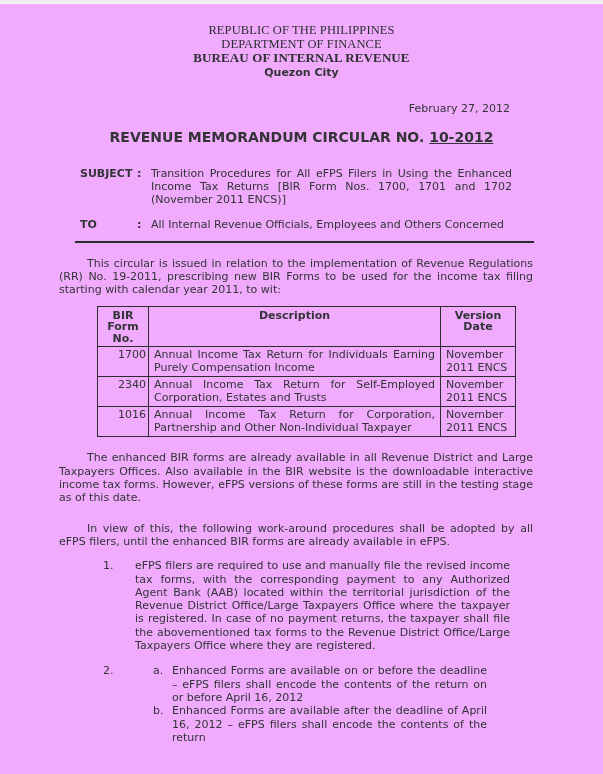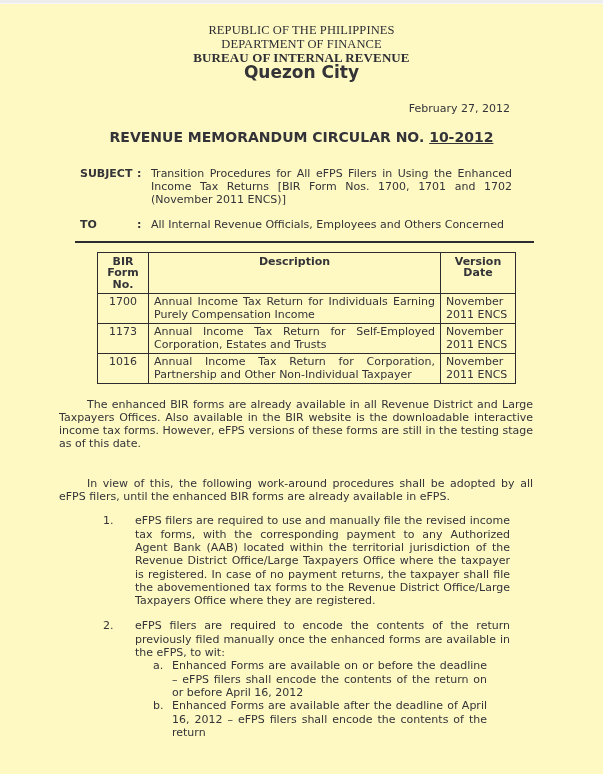--- a/index.html
+++ b/index.html
@@ -1,20 +1,20 @@
 <!DOCTYPE html>
 <html><head>
 <meta charset="utf-8">
 <style>
   html, body { margin: 0; padding: 0; background: #ffffff; }
   .page {
     position: relative;
     width: 603px;
     height: 774px;
-    background: #fef9c3;
+    background: #f0abfc;
     overflow: hidden;
     font-family: "DejaVu Sans", sans-serif;
     font-size: 11px;
     line-height: 13.3px;
     color: #333338;
   }
   .top-strip {
     height: 3px;
     background: #ededed;
     border-bottom: 1px solid #f7f7f7;
@@ -33,21 +33,21 @@
   }
   .lh-serif-bold {
     font-family: "Liberation Serif", serif;
     font-size: 13px;
     line-height: 14px;
     font-weight: bold;
     letter-spacing: 0.1px;
     color: #2e2e34;
   }
   .lh-city {
-    font-size: 17px;
+    font-size: 11px;
     line-height: 13px;
     font-weight: bold;
     margin-top: 1px;
   }
   
   .date-line {
     margin-top: 23px;
     padding-right: 93px;
     text-align: right;
   }
@@ -88,21 +88,21 @@
   }
   
   .body-area { padding: 0 70px 0 59px; }
   .para {
     margin: 0;
     margin-top: 14px;
     text-align: justify;
     text-indent: 28px;
   }
   .para.p2 { }
-  .para.p3 { margin-top: 26px; }
+  .para.p3 { margin-top: 17px; }
   
   table.bir-table {
     border-collapse: collapse;
     margin: 9px 0 0 38px;
     width: 418px;
     table-layout: fixed;
   }
   .bir-table th, .bir-table td {
     border: 1.3px solid #2b2b30;
     vertical-align: top;
@@ -112,21 +112,21 @@
     font-weight: bold;
     text-align: center;
     line-height: 11.6px;
     padding: 3px 2px 2px 2px;
     margin-top: 29px;
   }
   .bir-table td {
     line-height: 13px;
     padding: 1px 5px 2px 5px;
   }
-  .bir-table td.cell-formno { text-align: center; padding-left: 2px; padding-right: 2px; }
+  .bir-table td.cell-formno { text-align: right; padding-left: 2px; padding-right: 2px; }
   .bir-table td.cell-desc { text-align: justify; }
   .bir-table td.cell-version { text-align: left; }
   
   .num-list { margin-top: 0; }
   .list-item {
     display: flex;
     margin: 11px 23px 0 44px;
   }
   .list-item.second { margin-top: 12px; }
   .list-marker { flex: none; width: 32px; }
@@ -167,20 +167,21 @@
 
   <div class="memo-row to-row">
     <div class="memo-label">TO</div>
     <div class="memo-colon">:</div>
     <div class="memo-value">All Internal Revenue Officials, Employees and Others Concerned</div>
   </div>
 
   <hr class="rule">
 
   <div class="body-area">
+    <p class="para p1">This circular is issued in relation to the implementation of Revenue Regulations (RR) No. 19-2011, prescribing new BIR Forms to be used for the income tax filing starting with calendar year 2011, to wit:</p>
 
     <table class="bir-table">
       <colgroup>
         <col style="width:51px">
         <col style="width:292px">
         <col style="width:75px">
       </colgroup>
       <thead>
         <tr>
           <th>BIR Form No.</th>
@@ -188,21 +189,21 @@
           <th>Version Date</th>
         </tr>
       </thead>
       <tbody>
         <tr>
           <td class="cell-formno">1700</td>
           <td class="cell-desc">Annual Income Tax Return for Individuals Earning Purely Compensation Income</td>
           <td class="cell-version">November 2011 ENCS</td>
         </tr>
         <tr>
-          <td class="cell-formno">1173</td>
+          <td class="cell-formno">2340</td>
           <td class="cell-desc">Annual Income Tax Return for Self-Employed Corporation, Estates and Trusts</td>
           <td class="cell-version">November 2011 ENCS</td>
         </tr>
         <tr>
           <td class="cell-formno">1016</td>
           <td class="cell-desc">Annual Income Tax Return for Corporation, Partnership and Other Non-Individual Taxpayer</td>
           <td class="cell-version">November 2011 ENCS</td>
         </tr>
       </tbody>
     </table>
@@ -214,21 +215,20 @@
       <div class="list-item">
         <div class="list-marker">1.</div>
         <div class="list-body">
           <div class="list-text">eFPS filers are required to use and manually file the revised income tax forms, with the corresponding payment to any Authorized Agent Bank (AAB) located within the territorial jurisdiction of the Revenue District Office/Large Taxpayers Office where the taxpayer is registered. In case of no payment returns, the taxpayer shall file the abovementioned tax forms to the Revenue District Office/Large Taxpayers Office where they are registered.</div>
         </div>
       </div>
 
       <div class="list-item second">
         <div class="list-marker">2.</div>
         <div class="list-body">
-          <div class="list-text">eFPS filers are required to encode the contents of the return previously filed manually once the enhanced forms are available in the eFPS, to wit:</div>
           <div class="sub-list">
             <div class="sub-item">
               <div class="sub-marker">a.</div>
               <div class="sub-text">Enhanced Forms are available on or before the deadline – eFPS filers shall encode the contents of the return on or before April 16, 2012</div>
             </div>
             <div class="sub-item">
               <div class="sub-marker">b.</div>
               <div class="sub-text">Enhanced Forms are available after the deadline of April 16, 2012 – eFPS filers shall encode the contents of the return</div>
             </div>
           </div>

